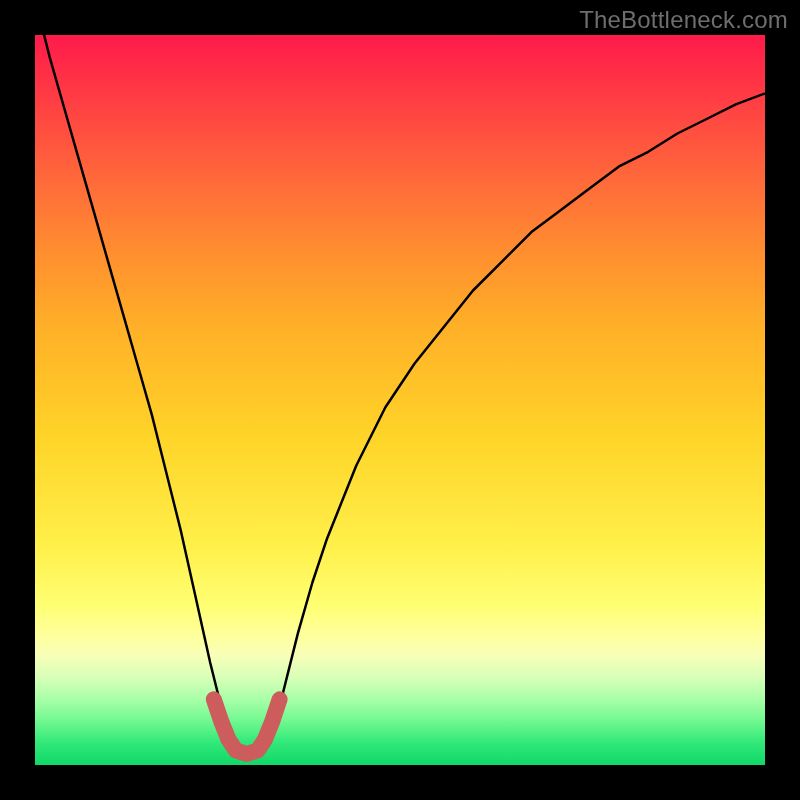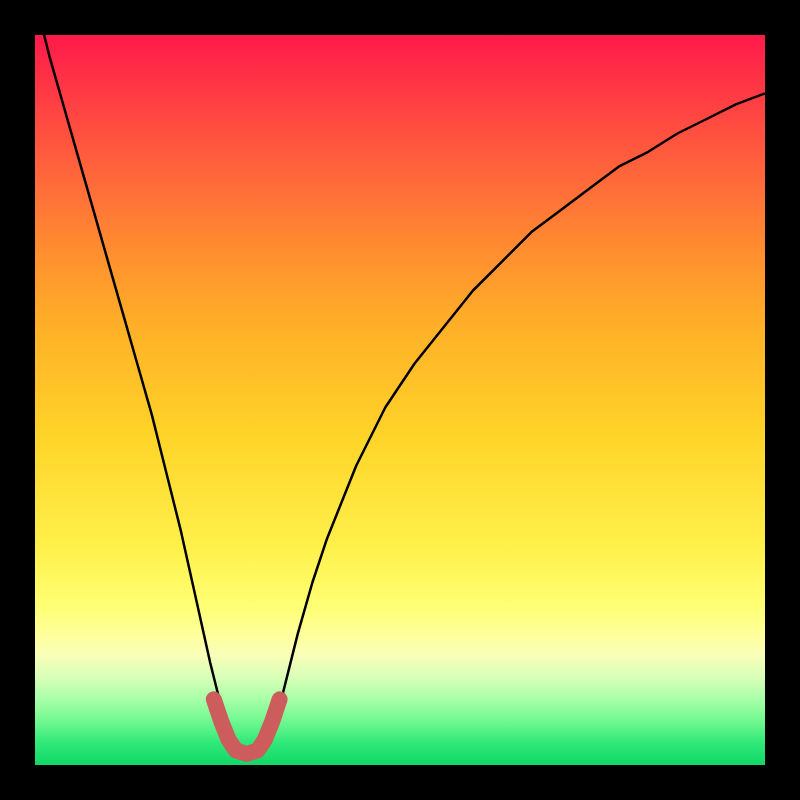--- a/index.html
+++ b/index.html
@@ -66,20 +66,21 @@
     left: 0;
     top: 0;
     width: 730px;
     height: 730px;
   }
 </style>
 </head>
 <body>
 
 <div class="frame">
+  <div class="watermark">TheBottleneck.com</div>
 
   <div class="plot">
     <div class="gradient"></div>
     <svg class="curve" viewBox="0 0 730 730" preserveAspectRatio="none">
       <path id="curve-path" fill="none" stroke="#000" stroke-width="2.5" stroke-linejoin="round" d="M0.0 -36.5 L14.6 21.9 L29.2 73.0 L43.8 124.1 L58.4 175.2 L73.0 226.3 L87.6 277.4 L102.2 328.5 L116.8 379.6 L131.4 438.0 L146.0 496.4 L160.6 562.1 L175.2 627.8 L189.8 686.2 L197.1 708.1 L204.4 719.0 L211.7 722.7 L219.0 722.7 L226.3 719.0 L233.6 708.1 L248.2 657.0 L262.8 598.6 L277.4 547.5 L292.0 503.7 L321.2 430.7 L350.4 372.3 L379.6 328.5 L408.8 292.0 L438.0 255.5 L467.2 226.3 L496.4 197.1 L525.6 175.2 L554.8 153.3 L584.0 131.4 L613.2 116.8 L642.4 98.5 L671.6 84.0 L700.8 69.4 L730.0 58.4 "></path>
       <path id="notch-path" fill="none" stroke-width="16" stroke-linecap="round" stroke-linejoin="round" d="M178.8 664.3 L186.2 686.2 L193.5 704.5 L200.8 715.4 L211.7 719.0 L222.7 715.4 L229.9 704.5 L237.3 686.2 L244.6 664.3 " stroke="#cd5c5c"></path>
     </svg>
   </div>
 </div>
 

